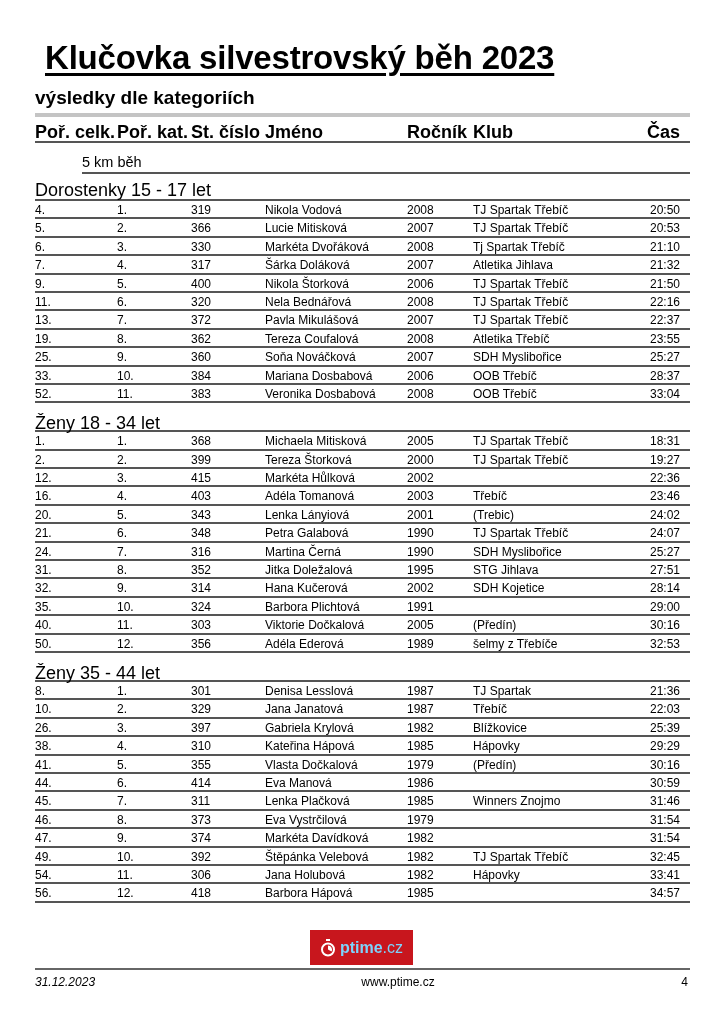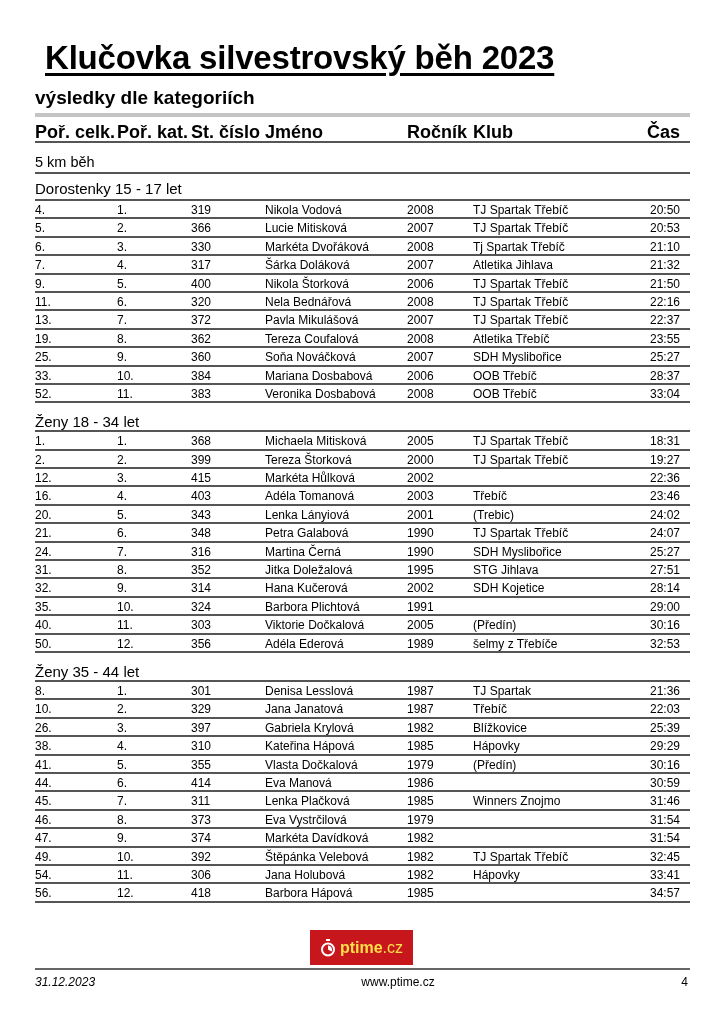--- a/index.html
+++ b/index.html
@@ -7,34 +7,34 @@
          font-family: "Liberation Sans", sans-serif; color: #000; }
   .title { position: absolute; left: 45px; top: 38px; font-size: 33px; font-weight: bold;
            letter-spacing: -0.2px; white-space: nowrap; line-height: 40px;
            text-decoration: underline; text-decoration-thickness: 3px; text-underline-offset: 4px; }
   .subtitle { position: absolute; left: 35px; top: 86px; font-size: 19px; font-weight: bold;
               white-space: nowrap; line-height: 24px; }
   .graybar { position: absolute; left: 35px; top: 113px; width: 655px; height: 4px; background: #c4c4c4; }
   .table { position: absolute; left: 35px; top: 118px; width: 655px; }
   .hdr { position: relative; height: 23px; border-bottom: 2px solid #555; font-weight: bold; font-size: 18px; }
   .hdr span { position: absolute; top: 4px; white-space: nowrap; }
-  .race { height: 29px; border-bottom: 2px solid #555; font-size: 14.5px; position: relative; }
+  .race { height: 29px; border-bottom: 2px solid #555; font-size: 14.5px; position: relative; margin-left: 47px; }
   .race span { position: absolute; top: 11px; left: 0; }
-  .cat { height: 25px; border-bottom: 2px solid #555; font-size: 15px; position: relative; }
+  .cat { height: 25px; border-bottom: 2px solid #555; font-size: 18px; position: relative; }
   .cat span { position: absolute; top: 8px; left: 0; white-space: nowrap; }
   .cat.first span { top: 6px; }
   .row { position: relative; height: 16.4px; border-bottom: 2px solid #555; font-size: 12px; }
   .row span { position: absolute; top: 2px; white-space: nowrap; }
   .c0 { left: 0; } .c1 { left: 82px; } .c2 { left: 156px; } .c3 { left: 230px; }
   .c4 { left: 372px; } .c5 { left: 438px; } .c6 { right: 10px; text-align: right; }
   .spacer { height: 2px; }
   .logo { position: absolute; left: 310px; top: 930px; width: 103px; height: 35px; background: #c8161d;
           display: flex; align-items: center; justify-content: center; gap: 4px; }
   .logo-icon { width: 16px; height: 18px; }
-  .logo-text { color: #fde047; font-weight: bold; font-size: 16px; white-space: nowrap; }
+  .logo-text { color: #7dd3fc; font-weight: bold; font-size: 16px; white-space: nowrap; }
   .logo-text .tld { font-weight: normal; }
   .footline { position: absolute; left: 35px; top: 968px; width: 655px; height: 2px; background: #666; }
   .foot { position: absolute; top: 975px; font-size: 12px; white-space: nowrap; }
   .foot-date { left: 35px; font-style: italic; }
   .foot-url { left: 0; width: 724px; text-align: center; padding-left: 36px; }
   .foot-page { right: 36px; }
 </style>
 </head>
 <body>
 

